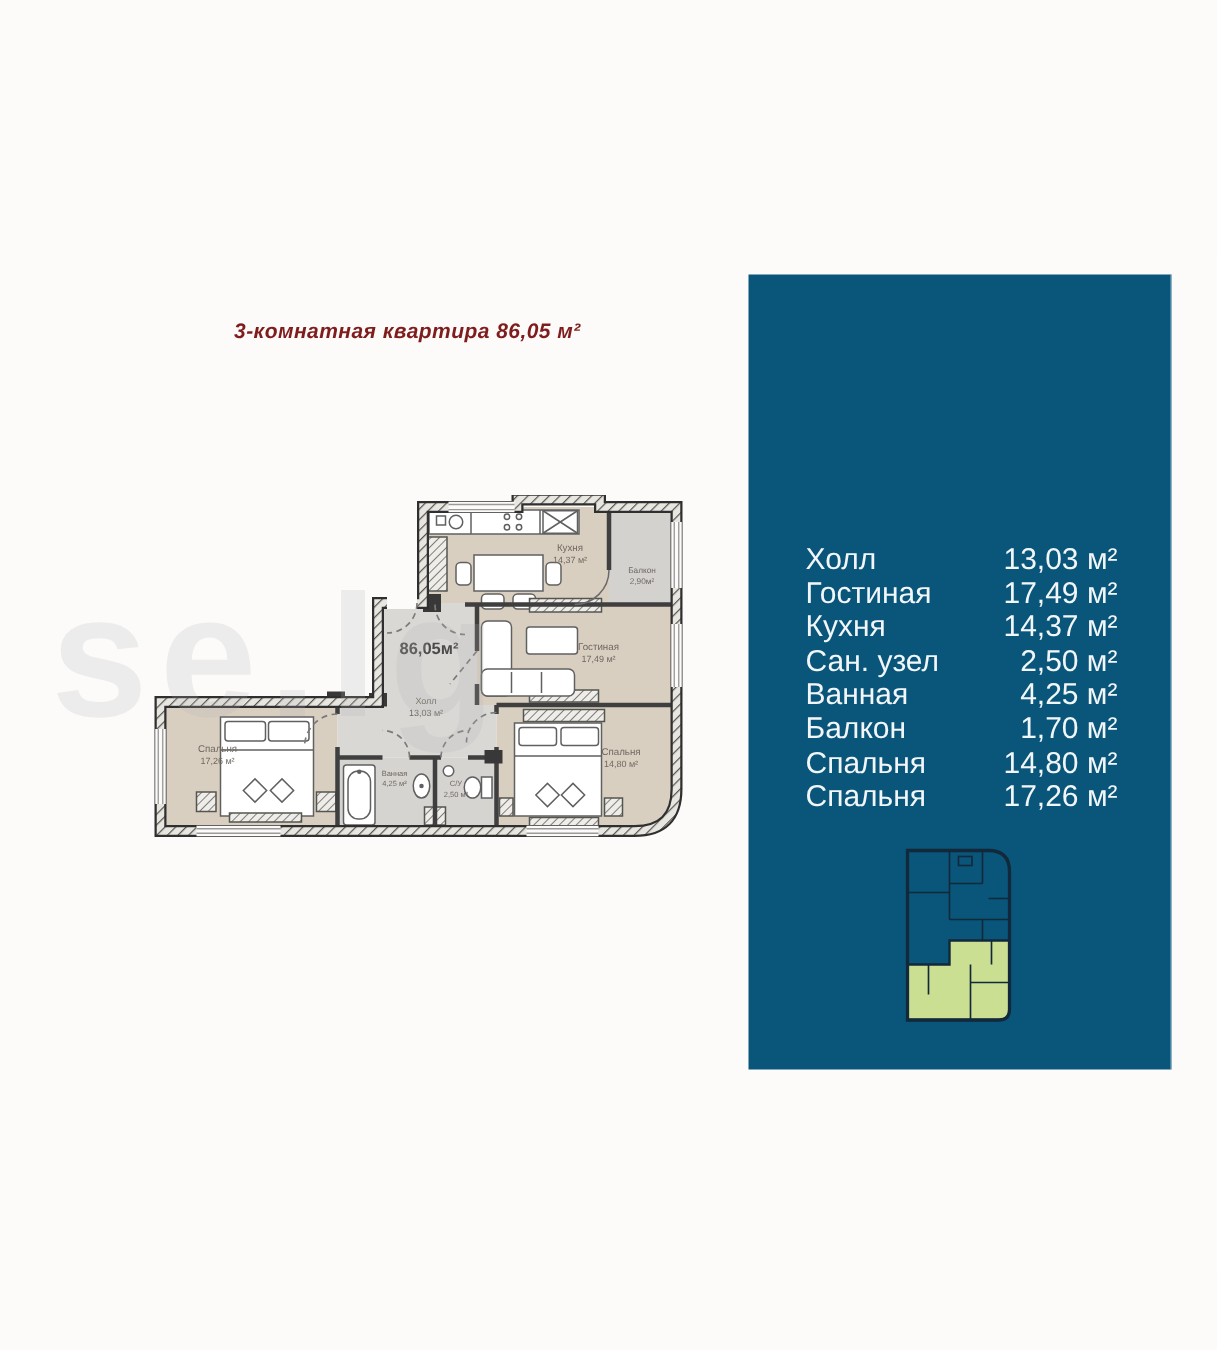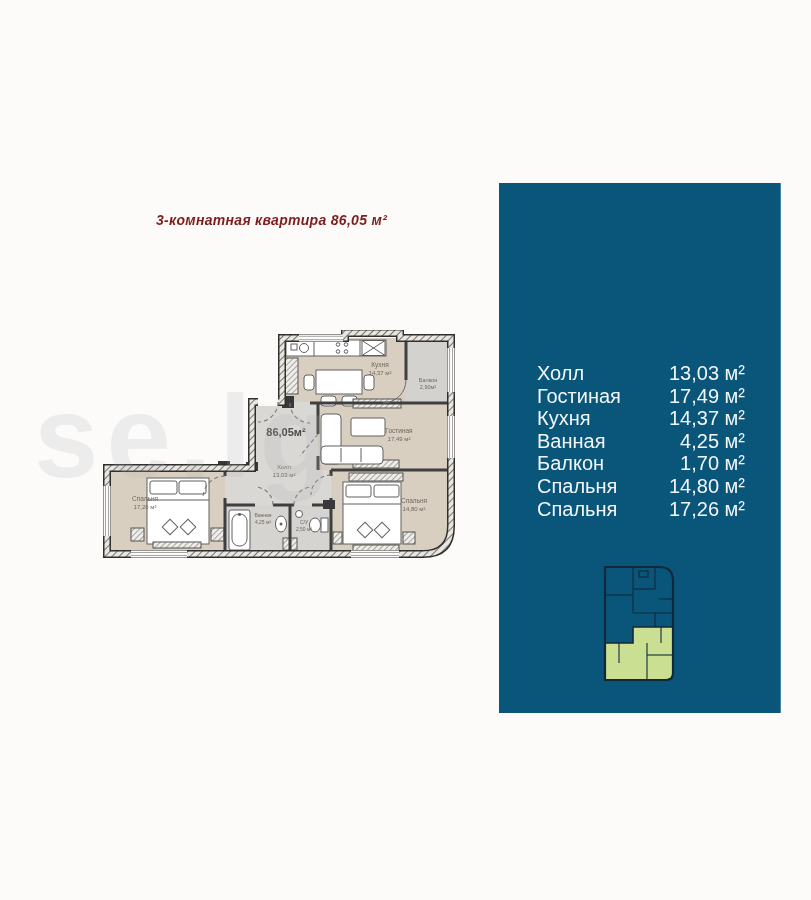--- a/index.html
+++ b/index.html
@@ -205,20 +205,24 @@
       </div>
       <div class="room-row">
         <span class="room-label">Гостиная</span>
         <span class="room-area">17,49 м²</span>
       </div>
       <div class="room-row">
         <span class="room-label">Кухня</span>
         <span class="room-area">14,37 м²</span>
       </div>
       <div class="room-row">
+        <span class="room-label">Сан. узел</span>
+        <span class="room-area">2,50 м²</span>
+      </div>
+      <div class="room-row">
         <span class="room-label">Ванная</span>
         <span class="room-area">4,25 м²</span>
       </div>
       <div class="room-row">
         <span class="room-label">Балкон</span>
         <span class="room-area">1,70 м²</span>
       </div>
       <div class="room-row">
         <span class="room-label">Спальня</span>
         <span class="room-area">14,80 м²</span>

